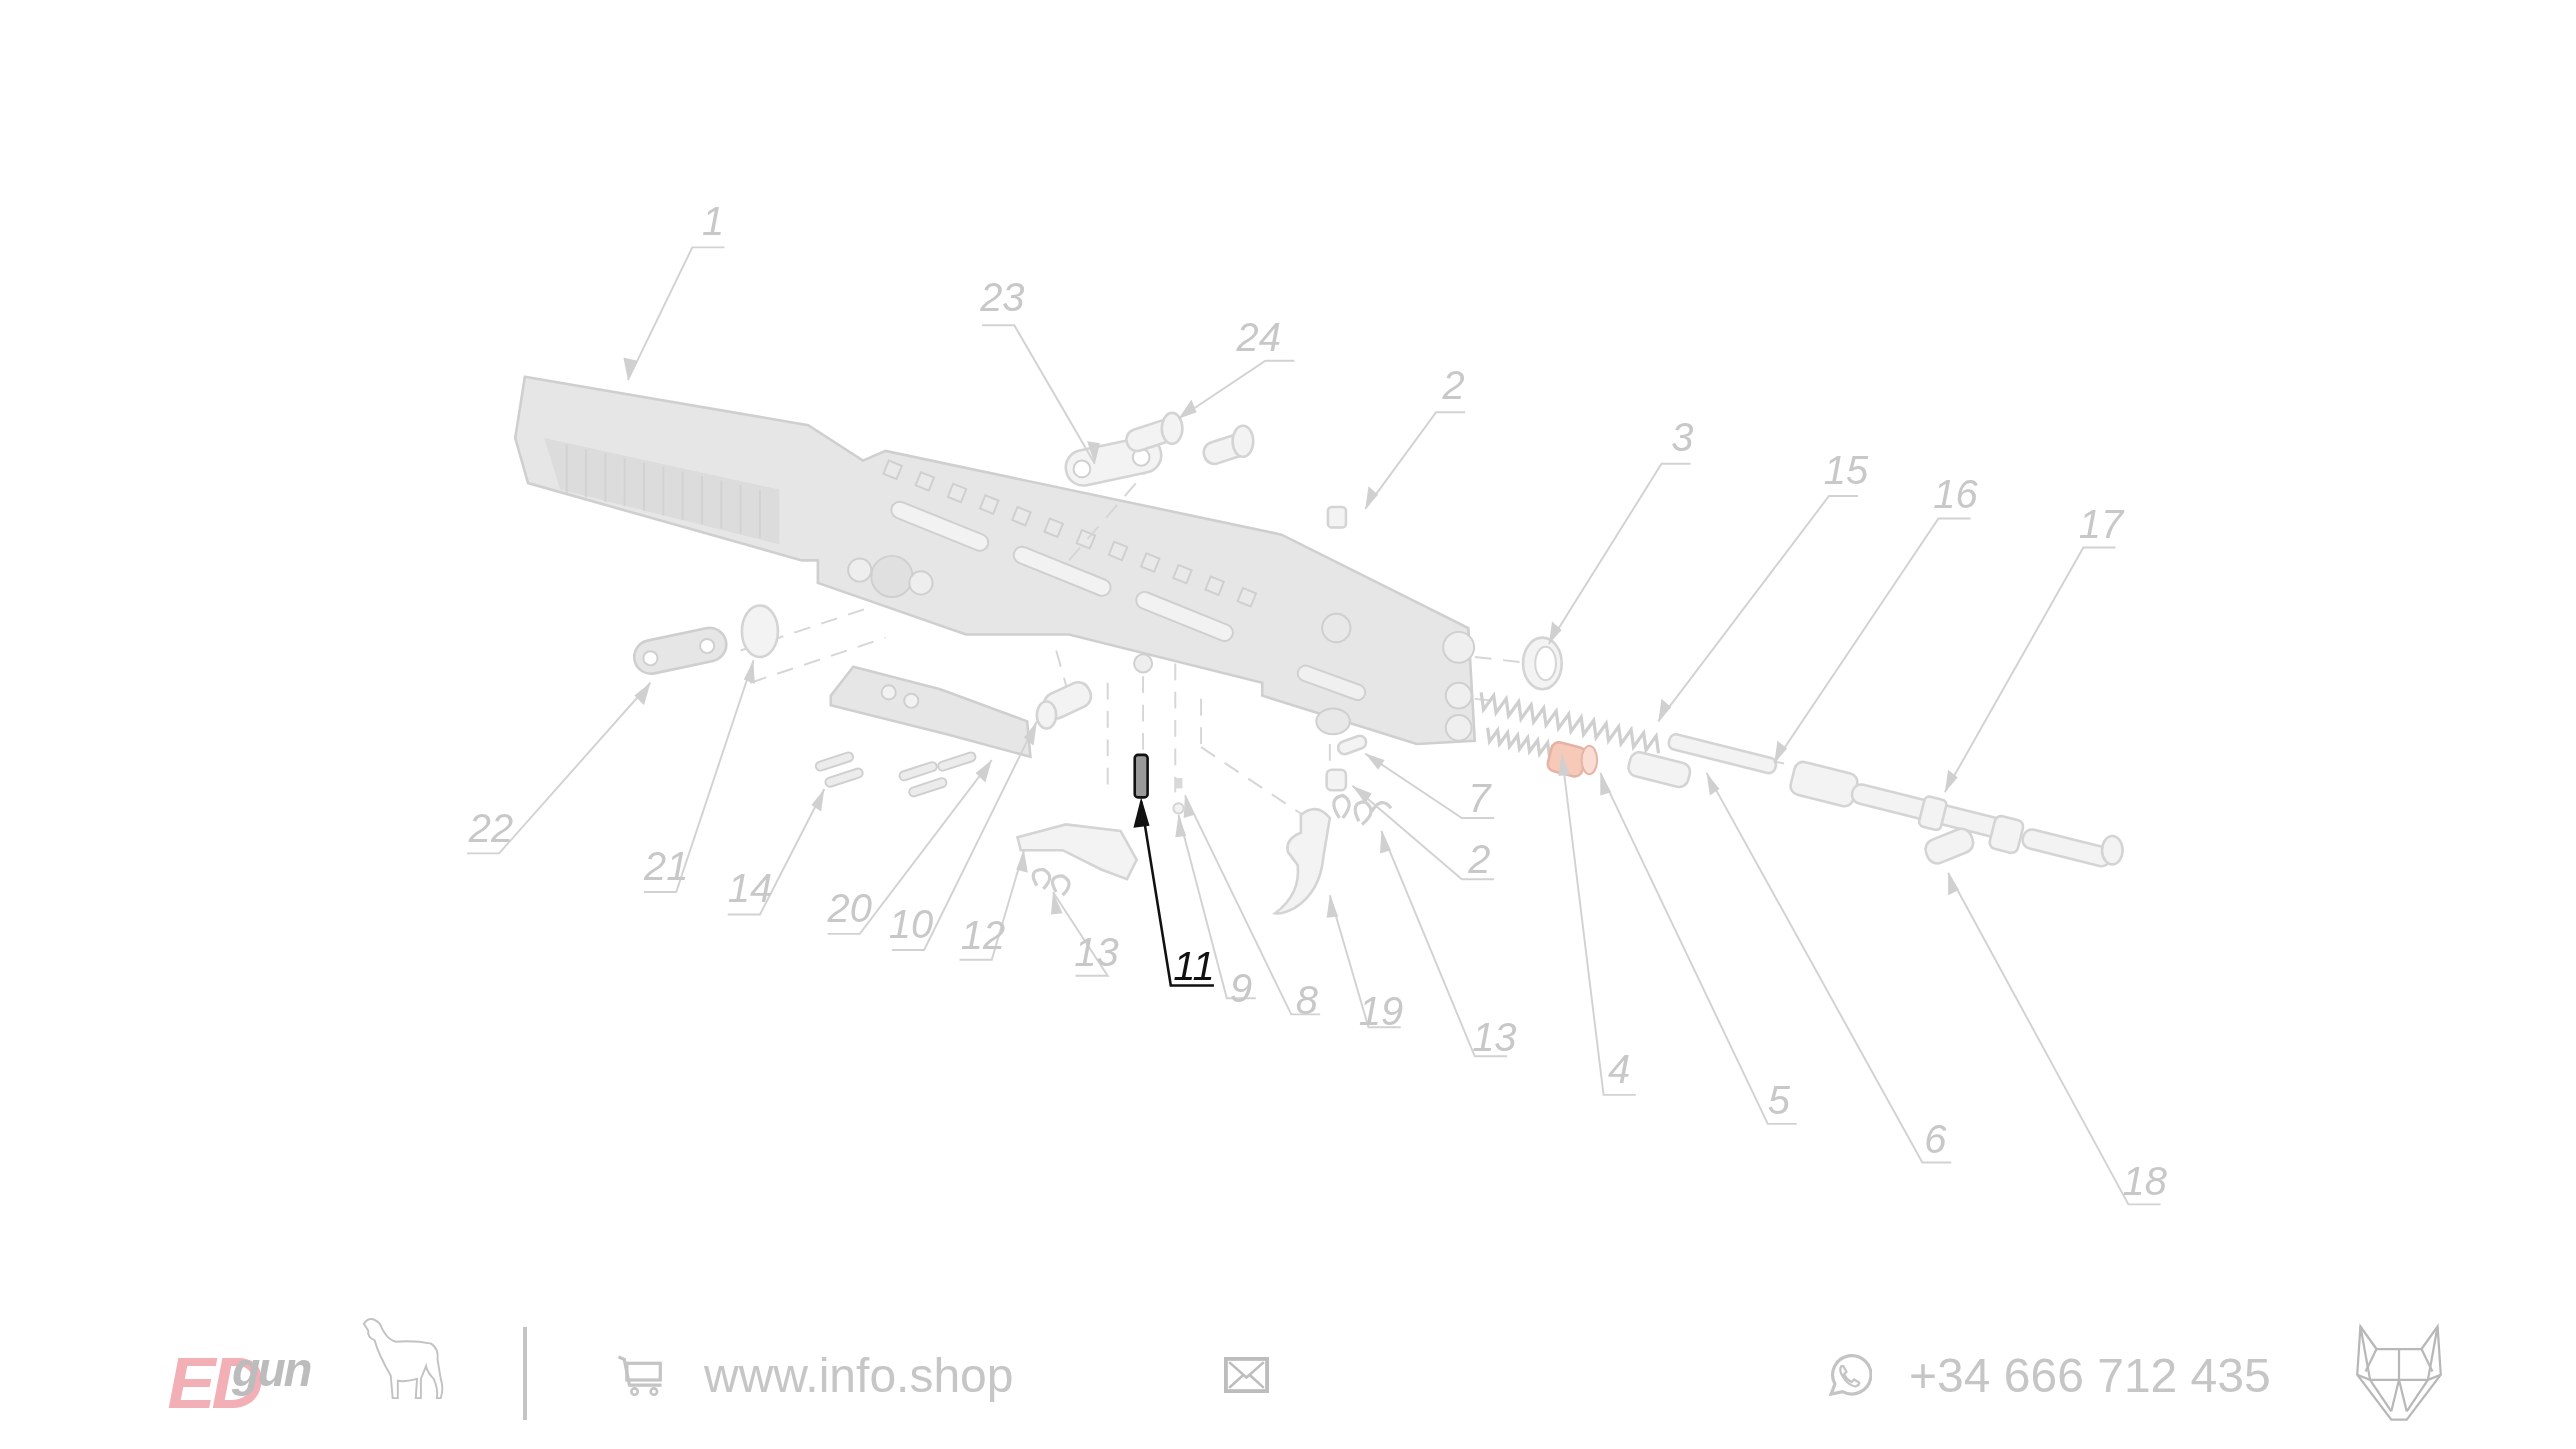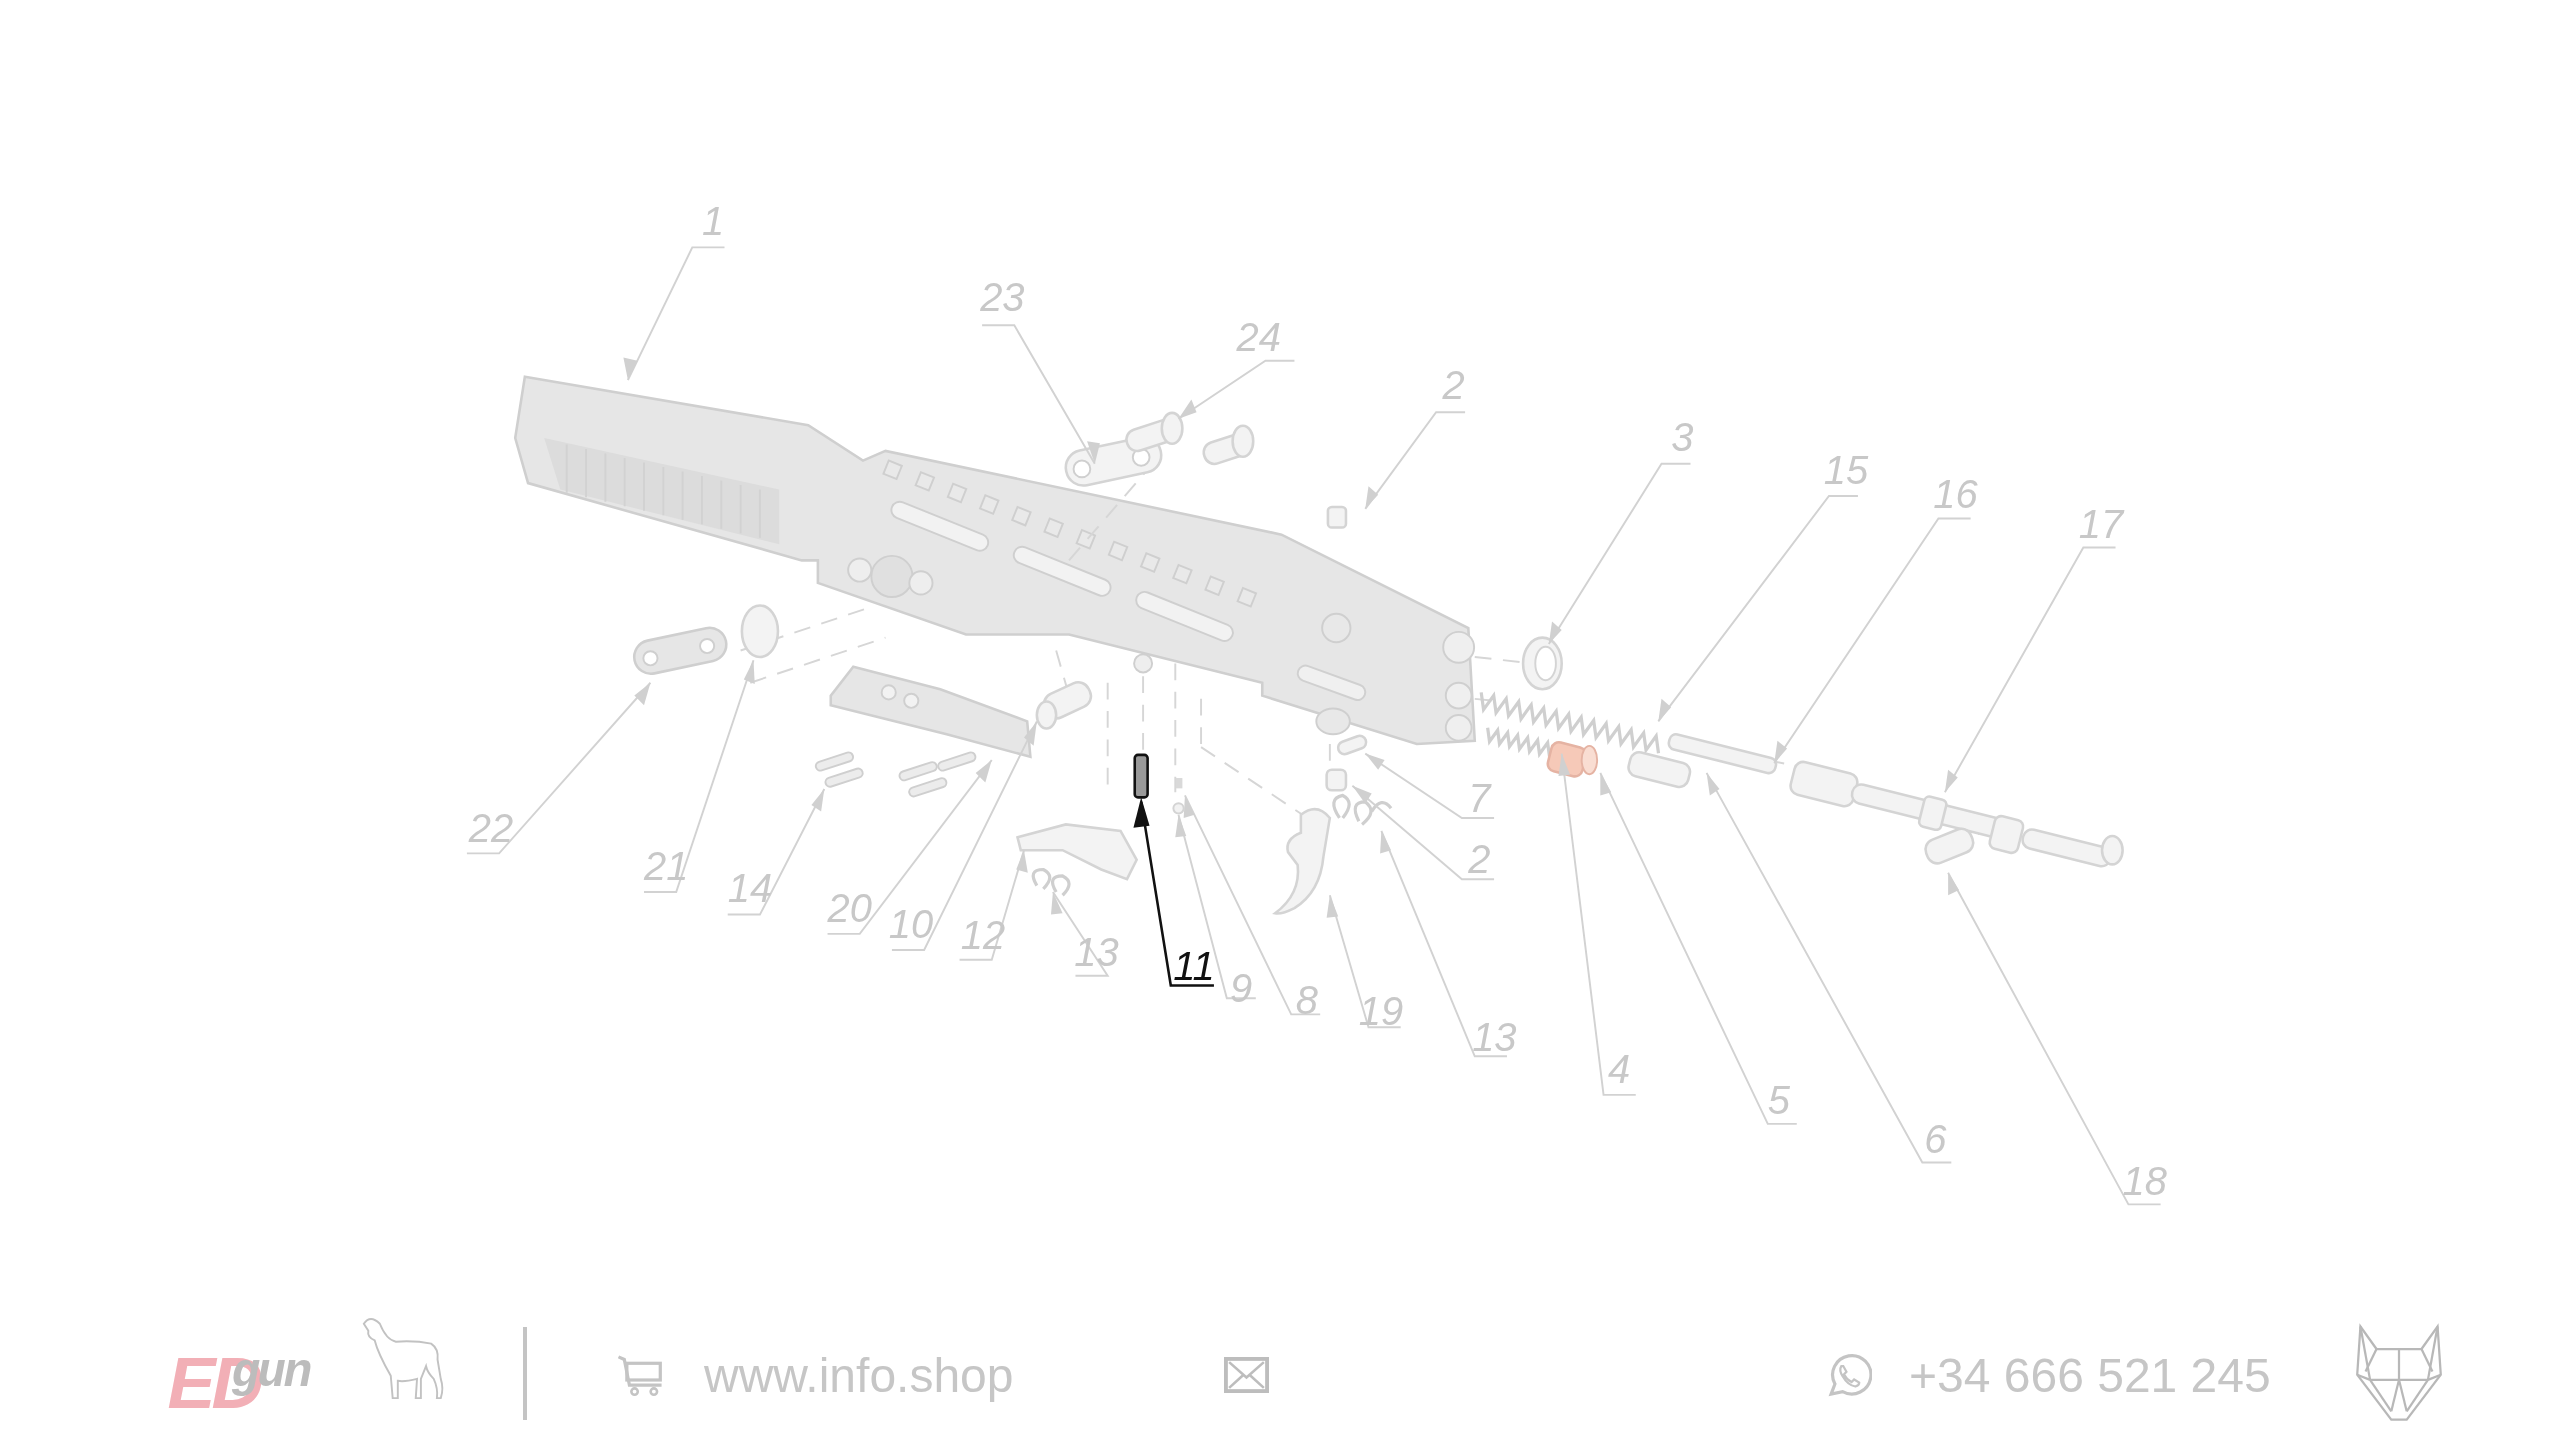--- a/index.html
+++ b/index.html
@@ -296,21 +296,21 @@
     <rect x="3" y="3" width="64" height="50" fill="none" stroke="#bdbdbd" stroke-width="6"></rect>
     <path d="M8,8 L35,32 L62,8 M8,48 L30,28 M62,48 L40,28" fill="none" stroke="#bdbdbd" stroke-width="4"></path>
   </svg>
 </div>
 
 <div class="contact" style="left:1826px;">
   <svg width="46" height="46" viewBox="0 0 72 72">
     <path d="M8,66 L14,50 A30,30 0 1 1 26,62 Z" fill="none" stroke="#c4c4c4" stroke-width="5"></path>
     <path d="M24,22 q-4,6 2,16 q8,14 20,16 q6,-2 6,-6 l-8,-5 l-4,4 q-8,-4 -12,-12 l4,-4 l-5,-9 z" fill="none" stroke="#c4c4c4" stroke-width="3.5"></path>
   </svg>
-  <span class="txt">+34 666 521 245</span>
+  <span class="txt">+34 666 712 435</span>
 </div>
 
 <svg class="wolf" viewBox="0 0 140 160">
   <g fill="none" stroke="#b8b8b8" stroke-width="3.5">
     <polygon points="10,10 35,45 105,45 130,10 135,85 82,155 58,155 5,85"></polygon>
     <line x1="35" y1="45" x2="18" y2="80"></line>
     <line x1="105" y1="45" x2="122" y2="80"></line>
     <line x1="70" y1="45" x2="70" y2="93"></line>
     <line x1="25" y1="93" x2="115" y2="93"></line>
     <line x1="5" y1="85" x2="25" y2="93"></line>

